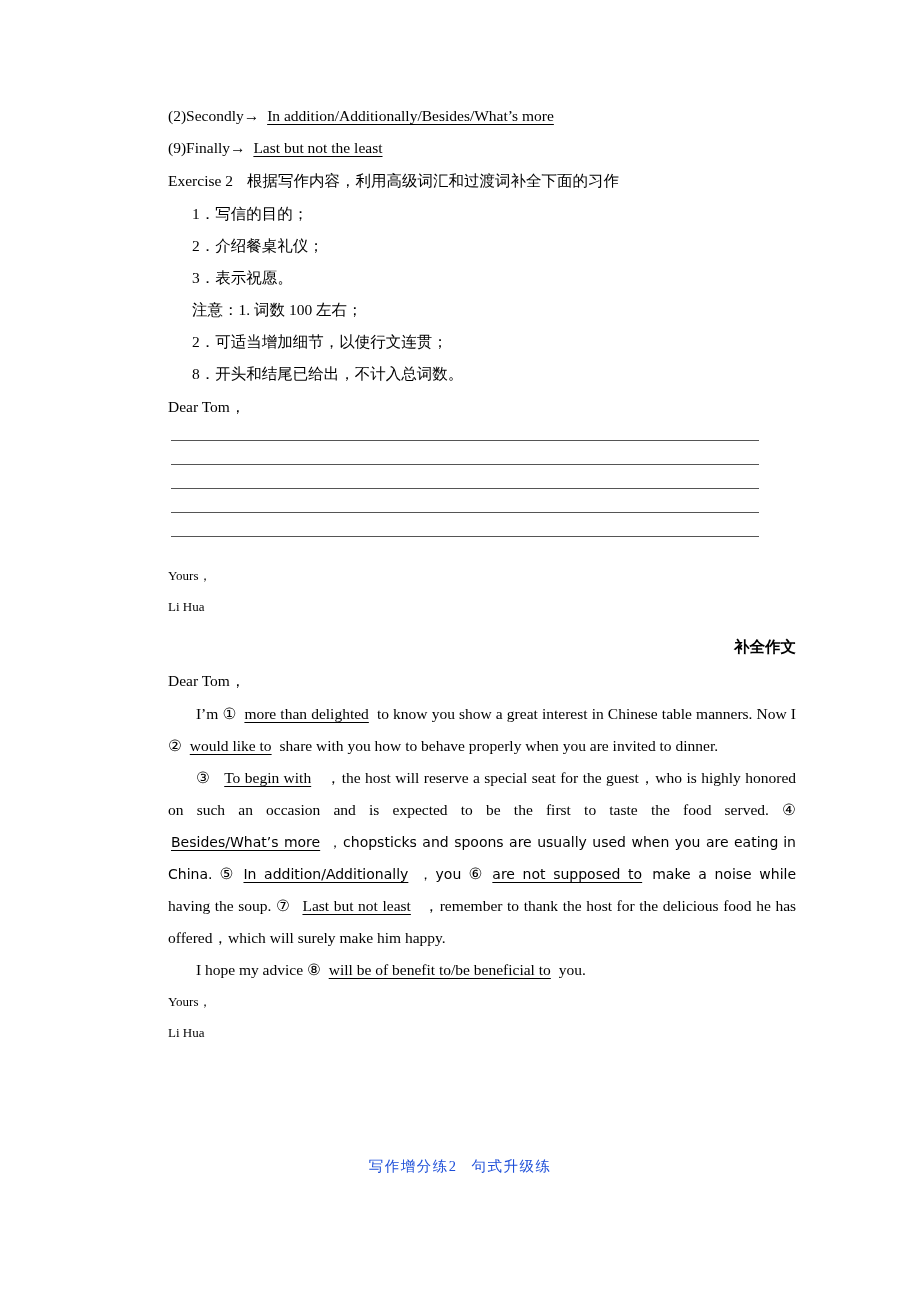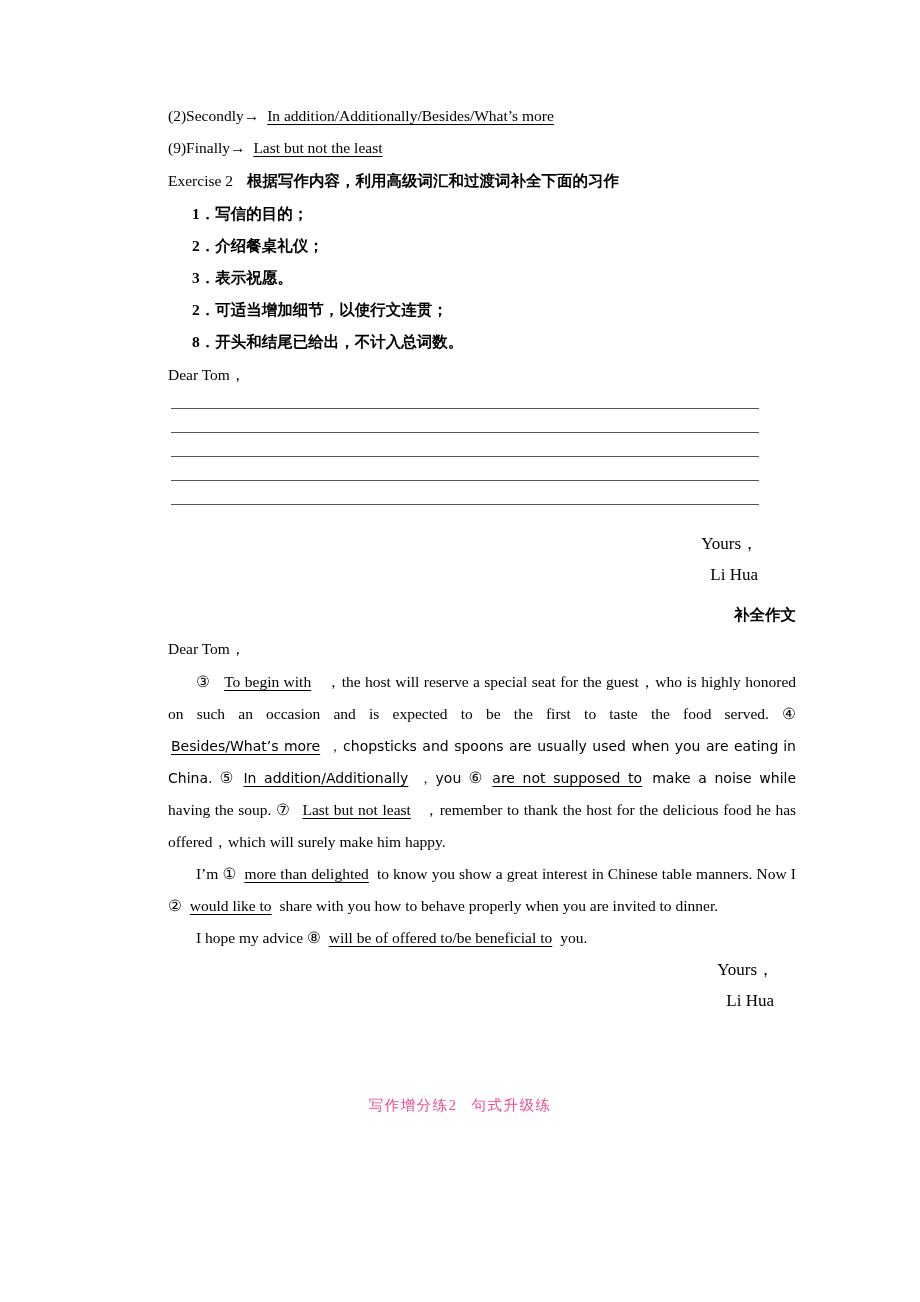--- a/index.html
+++ b/index.html
@@ -72,71 +72,69 @@
   .arrow { letter-spacing: 0px; }
 
   
   .ex-head {
     font-size: 15.5px;
     line-height: 34px;
     font-weight: bold;
     white-space: nowrap;
   }
   .ex-head .ex-label { font-weight: normal; }
-  .ex-head .ex-desc { font-weight: bold; padding-left: 14px; margin-top: 44px; }
+  .ex-head .ex-desc { font-weight: normal; padding-left: 14px; margin-top: 44px; }
 
   .sub-head {
     font-size: 15.5px;
     line-height: 34px;
     font-weight: bold;
     padding-left: 22px;
   }
 
   
   .req {
     font-size: 15.5px;
     line-height: 32px;
     padding-left: 24px;
     white-space: nowrap;
-    font-weight: bold;
   }
 
   
   .rules {
     margin-top: 16px;
     margin-left: 3px;
     width: 588px;
   }
   .rule {
     height: 1px;
     background: #555;
     margin-bottom: 23px;
     width: 588px;
   }
 
   
   .sig {
-    font-size: 17px;
+    font-size: 13px;
     line-height: 31px;
-    text-align: right;
     padding-right: 38px;
   }
   .sig-row { white-space: nowrap; }
 
   
   .footer {
     position: absolute;
     left: 0;
-    top: 1096px;
+    top: 1157px;
     width: 920px;
     text-align: center;
     font-size: 14.5px;
     font-family: "Liberation Serif", "DejaVu Serif", serif;
     letter-spacing: 1.5px;
-    color: #ec4899;
+    color: #1d4ed8;
   }
   .footer .gap { display: inline-block; width: 14px; }
 
   .circ {
     display: inline-block;
     white-space: nowrap;
   }
   .cm { font-family: "Liberation Serif", "DejaVu Serif", serif; }
 </style>
 </head>
@@ -157,20 +155,21 @@
 
     <div class="ex-head">
       <span class="ex-label">Exercise 2</span><span class="ex-desc cn">根据写作内容，利用高级词汇和过渡词补全下面的习作</span>
     </div>
 
 
     <div class="req cn">1．写信的目的；</div>
     <div class="req cn">2．介绍餐桌礼仪；</div>
     <div class="req cn">3．表示祝愿。</div>
 
+    <div class="req cn">注意：1. 词数 100 左右；</div>
     <div class="req cn">2．可适当增加细节，以使行文连贯；</div>
     <div class="req cn">8．开头和结尾已给出，不计入总词数。</div>
 
 
     <div class="line" style="line-height:34px;">Dear Tom，</div>
 
     <div class="rules">
       <div class="rule"></div>
       <div class="rule"></div>
       <div class="rule"></div>
@@ -179,20 +178,32 @@
     </div>
 
     <div class="sig">
       <div class="sig-row">Yours，</div>
       <div class="sig-row">Li Hua</div>
     </div>
 
     <div class="sub-head cn" style="margin-top:8px;text-align:right;">补全作文</div>
 
     <div class="line" style="line-height:34px;">Dear Tom，</div>
+
+    <div class="para" style="width:628px;">
+      <span style="display:inline-block;width:1.8em;"></span><span>I’m</span>
+      <span class="circ">①</span>
+      <span class="ans">more than delighted</span>
+      <span>to know you show a great interest in Chinese table manners.</span>
+      <span>Now I</span>
+      <span class="circ">②</span>
+      <span class="ans">would like to</span>
+      <span>share with you how to behave properly when you are invited to</span>
+      <span>dinner.</span>
+    </div>
 
     <div class="para" style="width:628px;">
       <span style="display:inline-block;width:1.8em;"></span><span class="circ">③</span>
       <span class="ans" style="padding:0 10px;">To begin with</span>
       <span class="cm">，the host will reserve a special seat for the guest，who is highly</span>
       <span>honored on such an occasion and is expected to be the first to taste the food served.</span>
       <span class="circ">④</span>
       <span class="ans-sans">Besides/What’s more</span>
       <span class="sans">，chopsticks and spoons are usually used when you are eating</span>
       <span class="sans">in China.</span>
@@ -202,36 +213,24 @@
       <span class="circ">⑥</span>
       <span class="ans-sans">are not supposed to</span>
       <span class="sans">make a noise while</span>
       <span>having the soup.</span>
       <span class="circ">⑦</span>
       <span class="ans" style="padding:0 8px;">Last but not least</span>
       <span>，remember to thank the host for the delicious food he</span>
       <span>has offered，which will surely make him happy.</span>
     </div>
 
-    <div class="para" style="width:628px;">
-      <span style="display:inline-block;width:1.8em;"></span><span>I’m</span>
-      <span class="circ">①</span>
-      <span class="ans">more than delighted</span>
-      <span>to know you show a great interest in Chinese table manners.</span>
-      <span>Now I</span>
-      <span class="circ">②</span>
-      <span class="ans">would like to</span>
-      <span>share with you how to behave properly when you are invited to</span>
-      <span>dinner.</span>
-    </div>
-
     <div class="line" style="line-height:32px;">
       <span style="display:inline-block;width:1.8em;"></span><span>I hope my advice</span>
       <span class="circ">⑧</span>
-      <span class="ans">will be of offered to/be beneficial to</span>
+      <span class="ans">will be of benefit to/be beneficial to</span>
       <span>you.</span>
     </div>
 
     <div class="sig" style="padding-right:22px;">
       <div class="sig-row">Yours，</div>
       <div class="sig-row">Li Hua</div>
     </div>
 
   </div>
 

